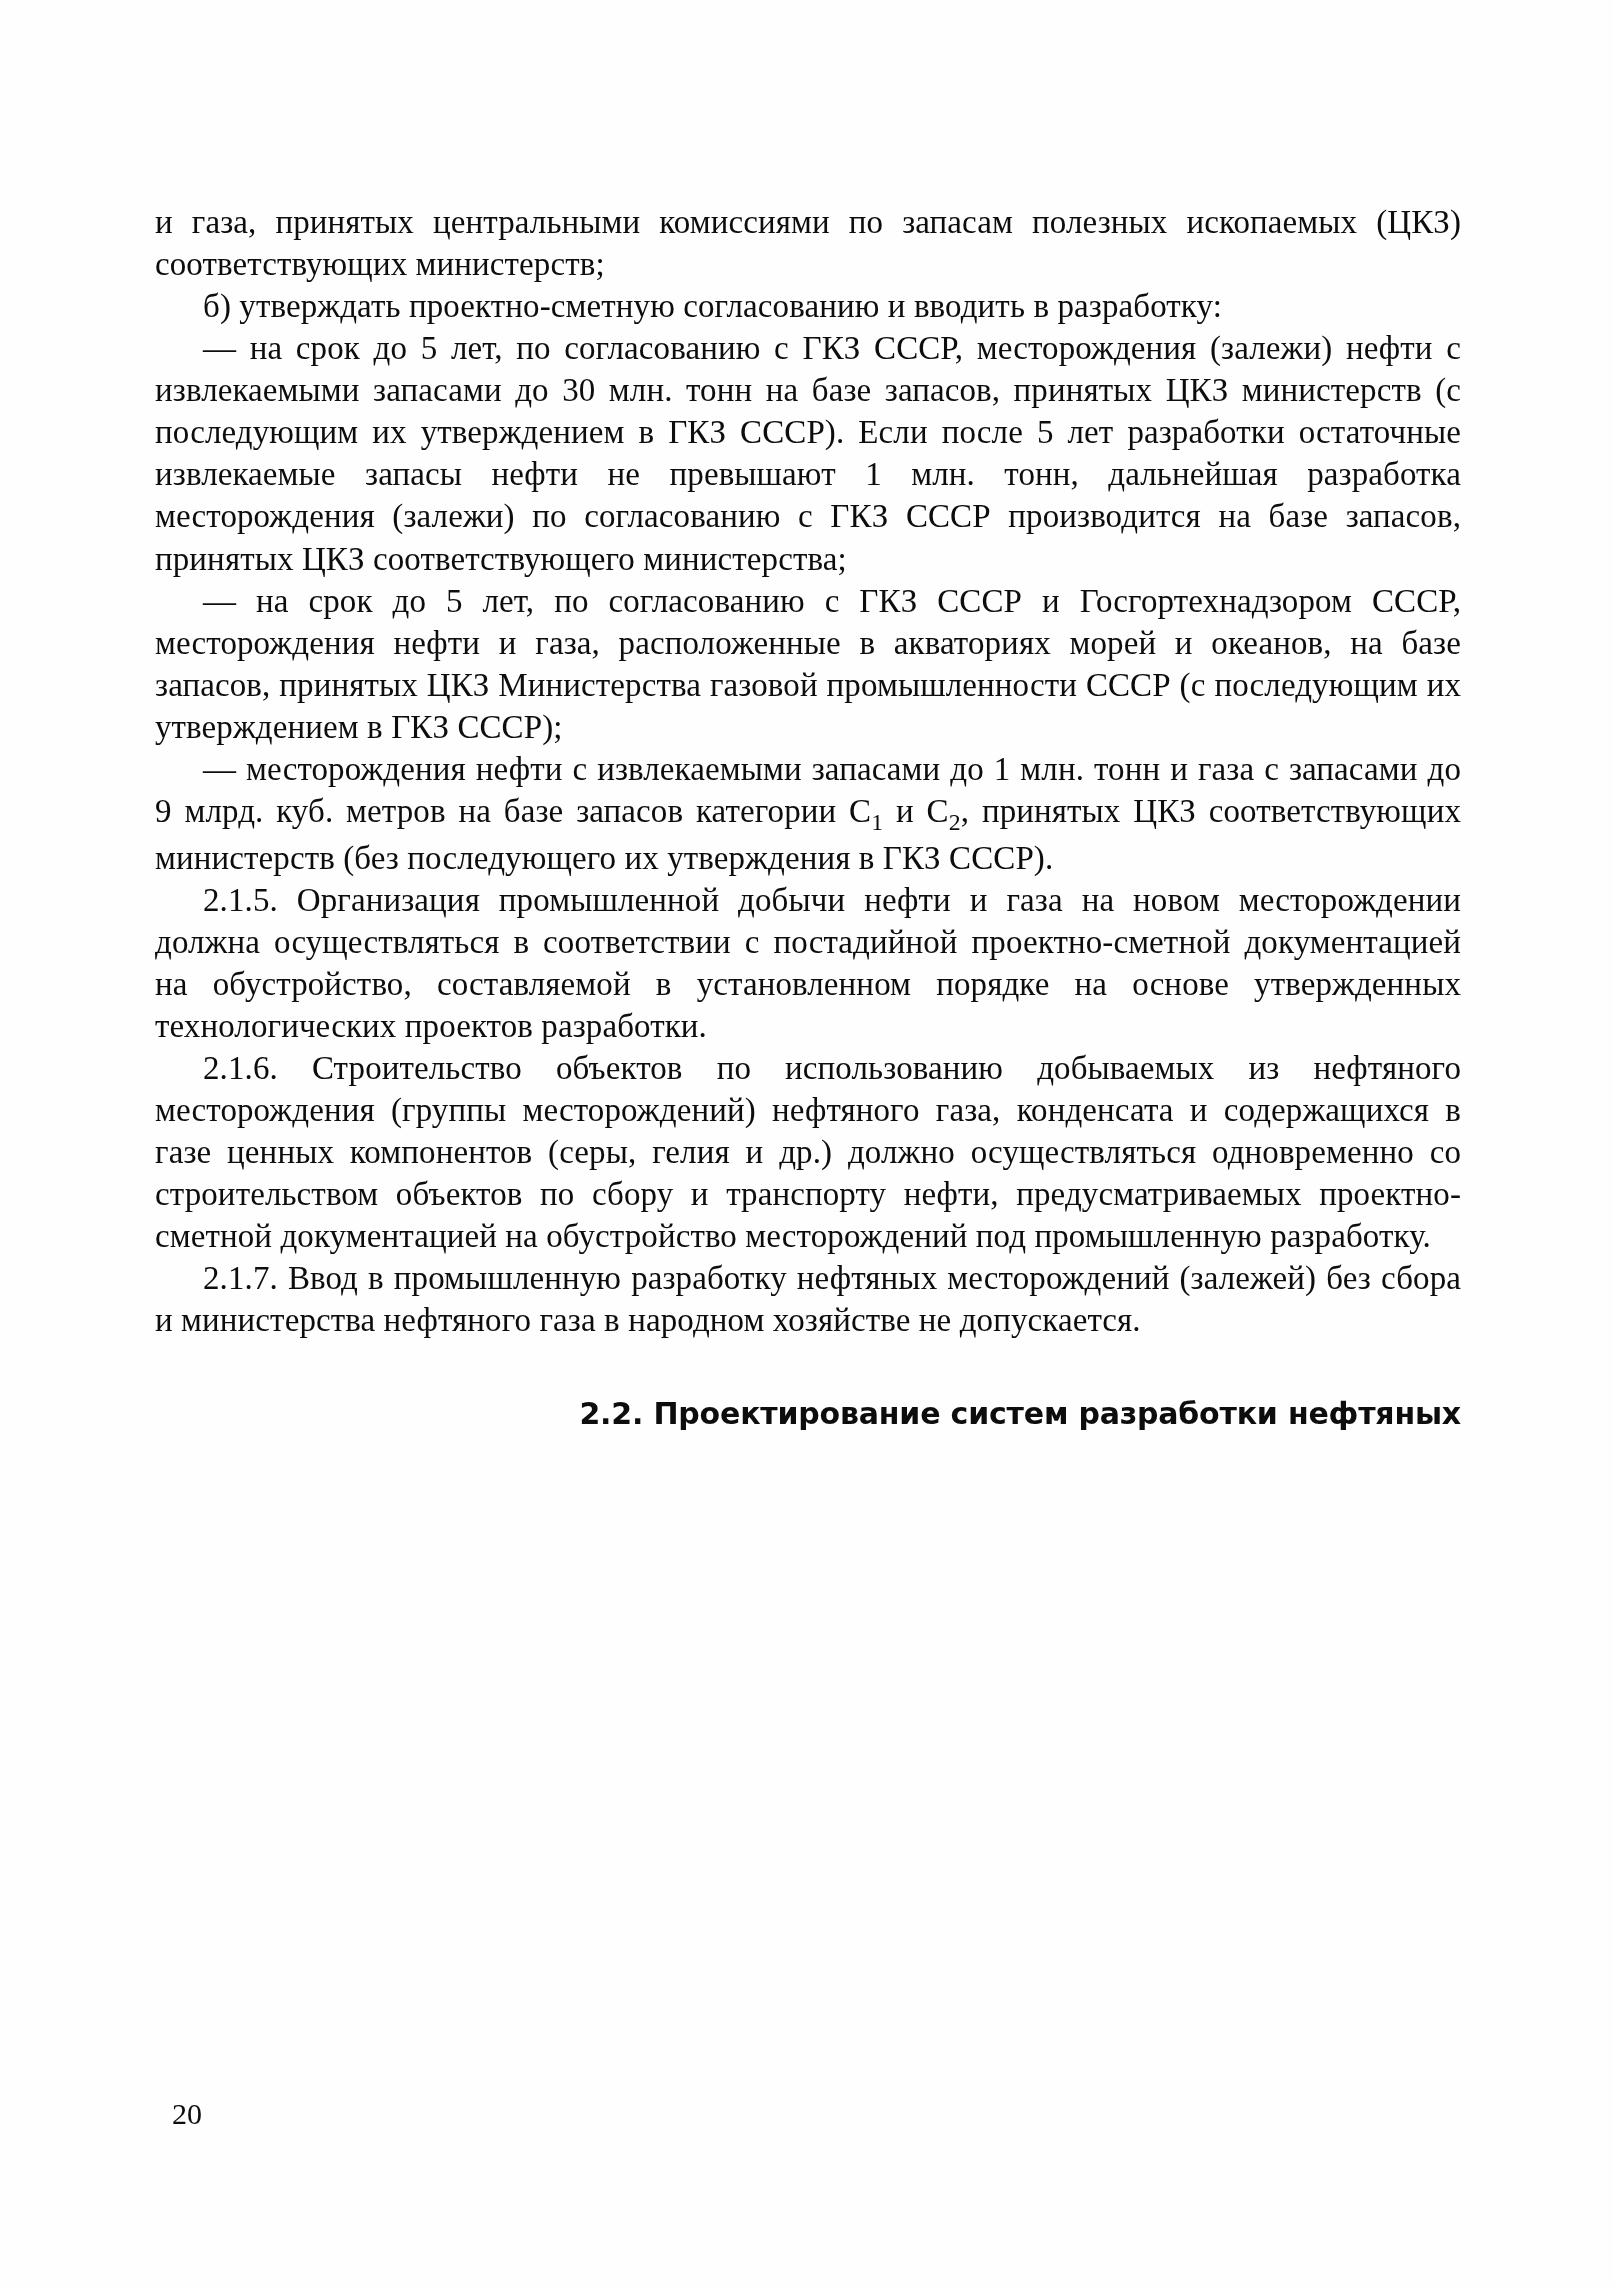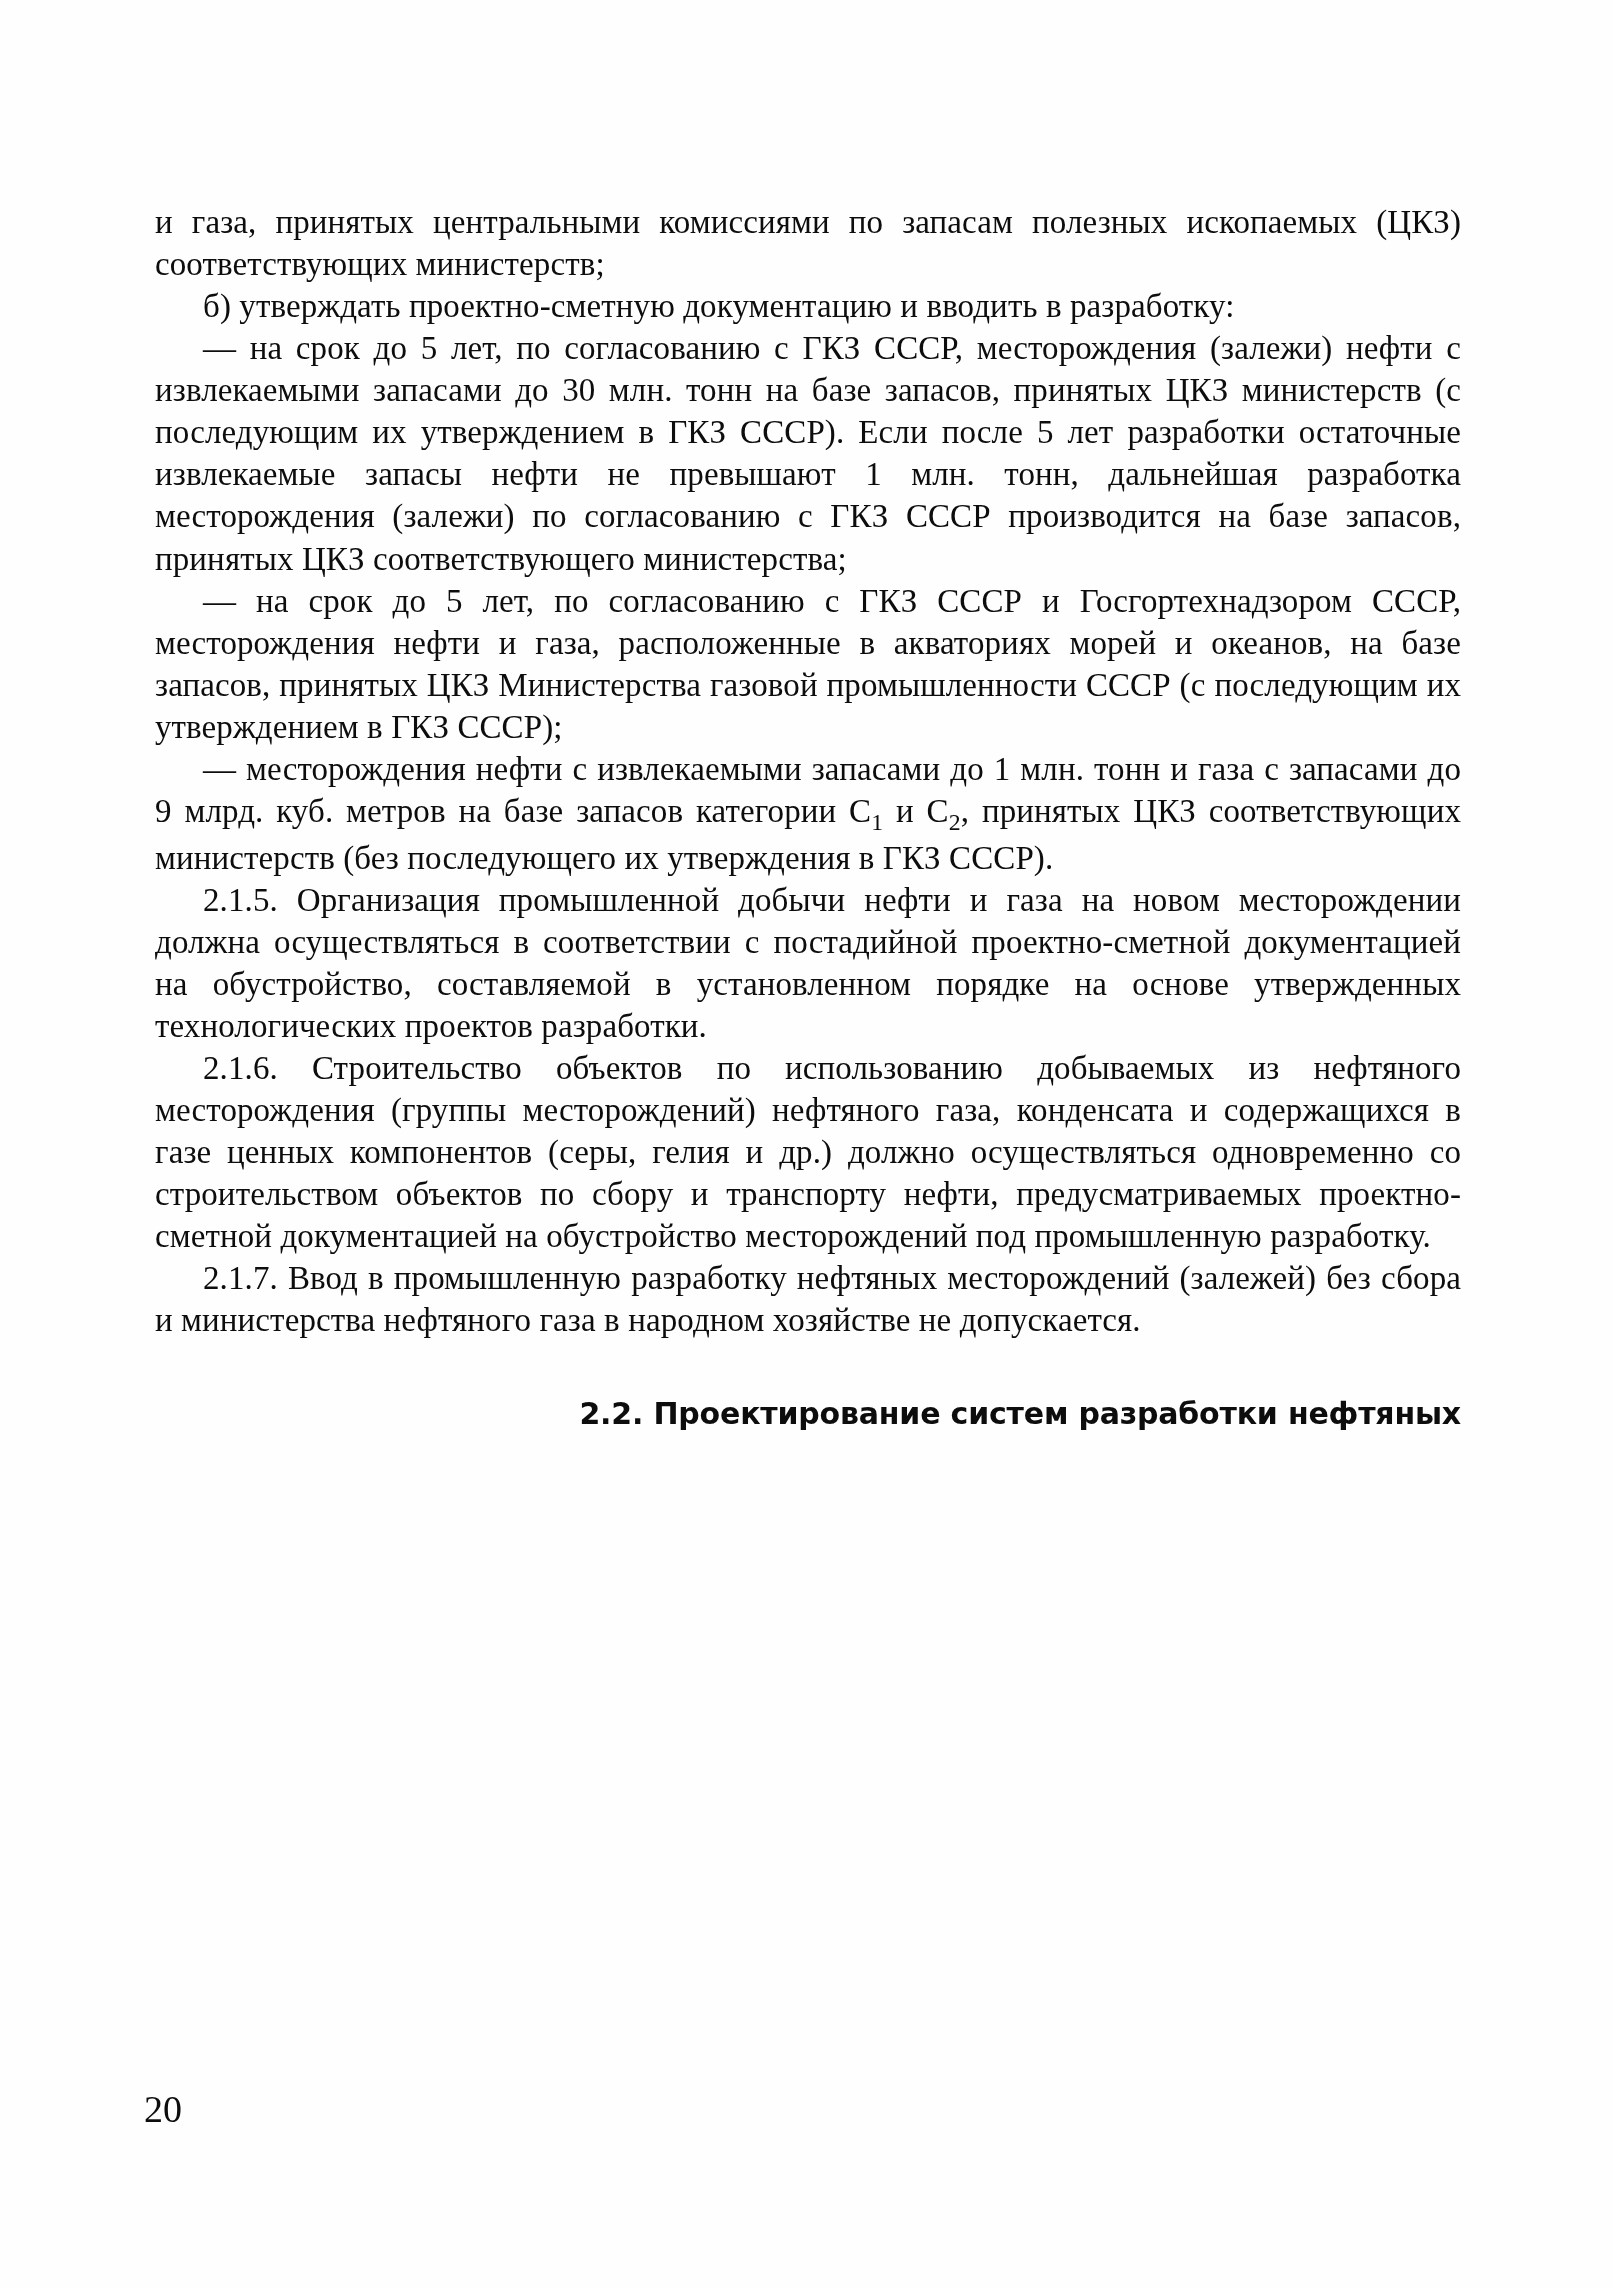--- a/index.html
+++ b/index.html
@@ -48,40 +48,40 @@
     font-weight: bold;
     font-size: 30px;
     line-height: 1.32;
     letter-spacing: -0.2px;
   }
   .section-heading .line2 {
     display: block;
   }
   .page-number {
     position: absolute;
-    left: 144px;
+    left: 172px;
     bottom: 157px;
-    font-size: 38px;
+    font-size: 30px;
     font-family: "Liberation Serif", serif;
   }
   sub {
     font-size: 0.72em;
     vertical-align: sub;
   }
 </style>
 </head>
 <body>
 
 <div class="page">
 
   <div class="body-text">
 
     <p class="cont">и газа, принятых центральными комиссиями по запасам полезных ископаемых (ЦКЗ) соответствующих министерств;</p>
 
-    <p class="ind">б) утверждать проектно-сметную документацию и вводить  в разработку:</p>
+    <p class="ind">б) утверждать проектно-сметную согласованию и вводить  в разработку:</p>
 
     <p class="dash">— на срок до 5 лет, по согласованию с ГКЗ СССР, месторождения (залежи) нефти с извлекаемыми запасами до 30 млн. тонн на базе запасов, принятых ЦКЗ министерств (с последующим их утверждением в ГКЗ СССР). Если после 5 лет разработки остаточные извлекаемые запасы нефти не  превышают  1 млн. тонн, дальнейшая разработка месторождения (залежи) по согласованию с ГКЗ СССР производится на базе запасов, принятых ЦКЗ соответствующего министерства;</p>
 
     <p class="dash">— на срок до 5 лет, по согласованию с ГКЗ СССР и Госгортехнадзором СССР, месторождения нефти и газа, расположенные в акваториях морей и океанов, на базе запасов, принятых ЦКЗ Министерства газовой промышленности СССР (с последующим их утверждением в ГКЗ СССР);</p>
 
     <p class="dash"><span>— месторождения нефти с извлекаемыми запасами до 1 млн. тонн и газа с запасами до 9 млрд. куб. метров на базе запасов категории С</span><sub>1</sub><span> и С</span><sub>2</sub><span>, принятых ЦКЗ соответствующих министерств (без последующего их утверждения в ГКЗ СССР).</span></p>
 
     <p class="ind">2.1.5. Организация промышленной добычи нефти  и  газа на новом месторождении должна осуществляться в соответствии с постадийной проектно-сметной документацией  на  обустройство, составляемой в установленном порядке на основе утвержденных технологических проектов разработки.</p>
 
     <p class="ind">2.1.6. Строительство объектов по использованию добываемых из нефтяного месторождения (группы месторождений)  нефтяного газа, конденсата и содержащихся в газе ценных компонентов (серы, гелия и др.) должно осуществляться одновременно со строительством объектов по сбору и транспорту нефти, предусматриваемых проектно-сметной документацией на обустройство месторождений под промышленную разработку.</p>

